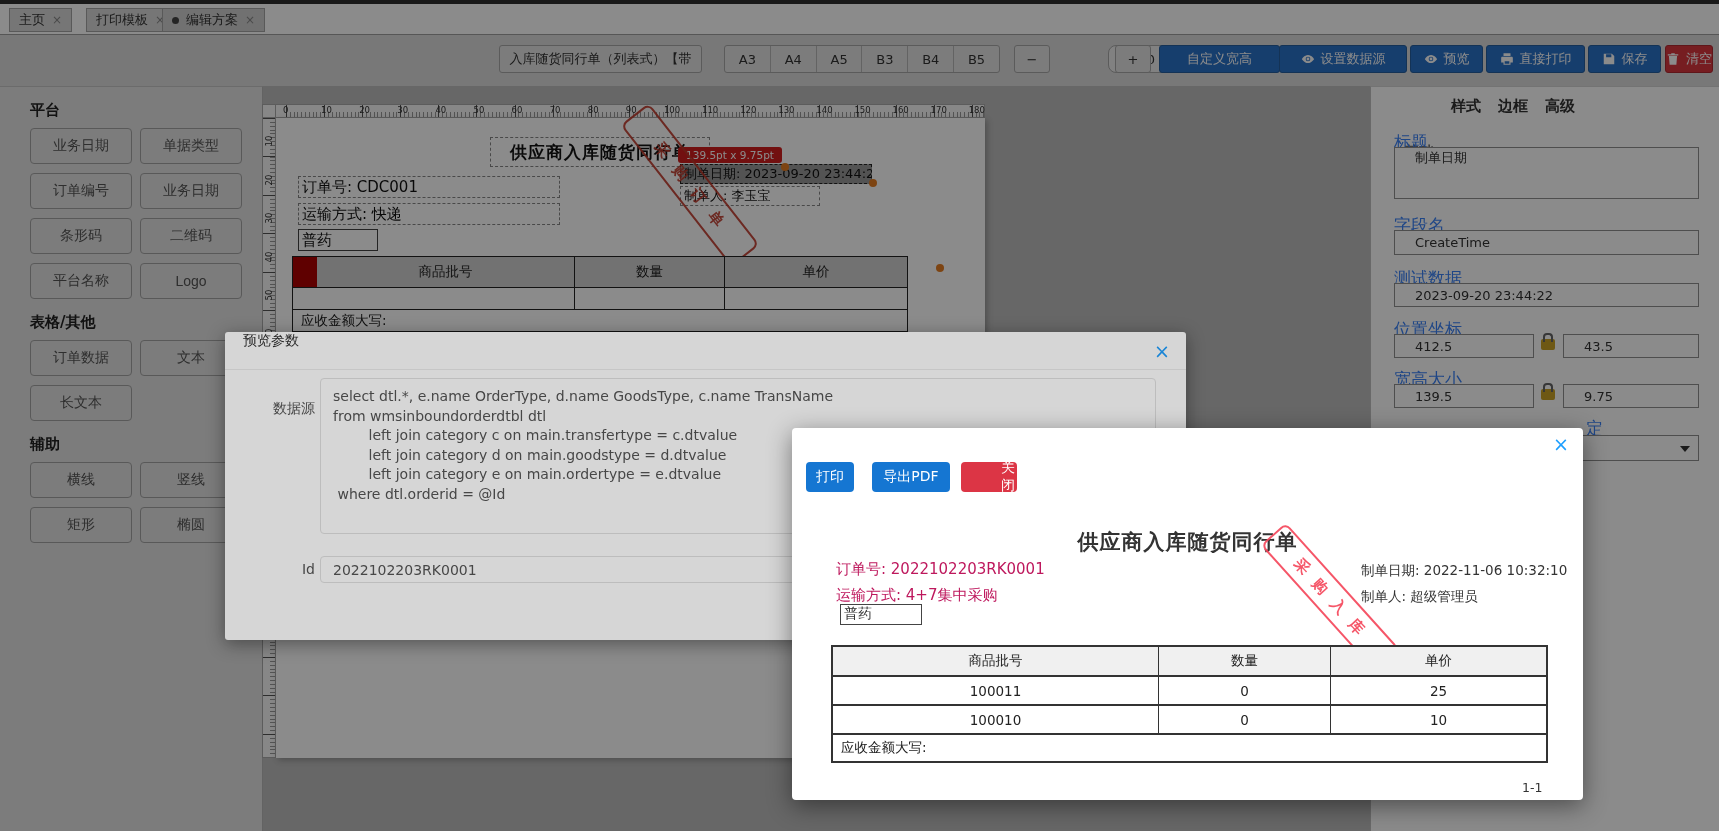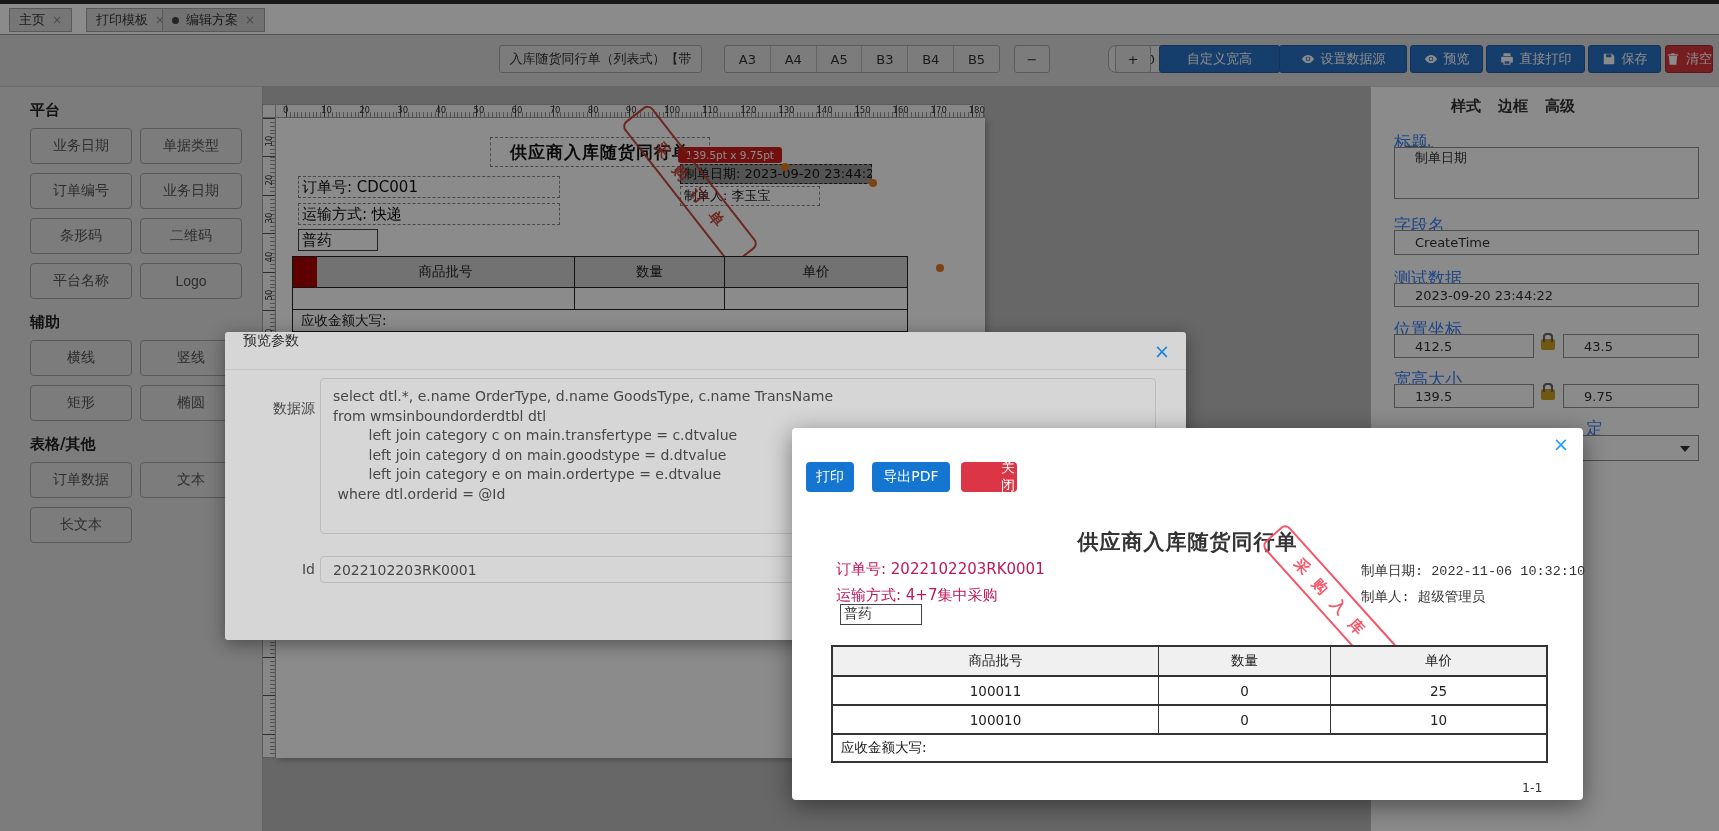--- a/index.html
+++ b/index.html
@@ -117,21 +117,21 @@
               padding:0 12px; display:flex; align-items:center; }
 
   .modal2 { left:792px; top:428px; width:791px; height:372px; background:#fff; border-radius:4px; z-index:70;
             box-shadow:0 6px 24px rgba(0,0,0,0.45); }
   .m2-btn { position:absolute; top:34px; height:30px; border-radius:4px; color:#fff; font-size:14px;
             display:flex; align-items:center; justify-content:center; cursor:pointer; }
   .m2-blue { background:#1576d2; } .m2-red { background:#dc3545; }
   .rpt-title { position:absolute; left:0; top:100px; width:100%; text-align:center; font-size:21px;
                font-weight:bold; color:#333; letter-spacing:1px; }
   .rpt-text { position:absolute; font-size:15px; color:#be185d; white-space:nowrap; }
-  .rpt-small { position:absolute; font-size:13.5px; color:#333; white-space:nowrap;font-family:Liberation Mono, monospace; }
+  .rpt-small { position:absolute; font-size:13.5px; color:#333; white-space:nowrap; }
   .rpt-drug { position:absolute; left:48px; top:176px; width:82px; height:21px; border:1.5px solid #444;
               font-size:14px; color:#333; padding-left:3px; }
   .stamp-prev { position:absolute; left:453px; top:152px; width:170px; height:34px; transform:rotate(48deg);
                 border:2px solid #f5485c; border-radius:7px; color:#f5485c; font-size:15px; font-weight:bold;
                 letter-spacing:12px; display:flex; align-items:center; justify-content:center; opacity:0.92; padding-left:10px; }
   .rtable { position:absolute; left:39px; top:217px; width:717px; border:2px solid #333; }
   .rtable .hrow { display:flex; height:28px; background:#f0f0f0; }
   .rtable .cell { display:flex; align-items:center; justify-content:center; font-size:13.5px; color:#222; }
   .rtable .c1 { width:325px; } .rtable .c2 { width:172px; border-left:1.5px solid #333; } .rtable .c3 { flex:1; border-left:1.5px solid #333; }
   .rtable .drow { display:flex; height:29px; border-top:2px solid #333; }
@@ -215,36 +215,36 @@
           <button class="side-btn">单据类型</button>
           <button class="side-btn">订单编号</button>
           <button class="side-btn">业务日期</button>
           <button class="side-btn">条形码</button>
           <button class="side-btn">二维码</button>
           <button class="side-btn">平台名称</button>
           <button class="side-btn">Logo</button>
         </div>
     </div>
     <div>
+      <div class="side-title">表格/其他</div>
+      <div class="side-grid">
+
+      <button class="side-btn">订单数据</button>
+          <button class="side-btn">文本</button>
+          <button class="side-btn">长文本</button>
+        </div>
+    </div>
+    <div>
       <div class="side-title">辅助</div>
       <div class="side-grid">
 
       <button class="side-btn">横线</button>
           <button class="side-btn">竖线</button>
           <button class="side-btn">矩形</button>
           <button class="side-btn">椭圆</button>
-        </div>
-    </div>
-    <div>
-      <div class="side-title">表格/其他</div>
-      <div class="side-grid">
-
-      <button class="side-btn">订单数据</button>
-          <button class="side-btn">文本</button>
-          <button class="side-btn">长文本</button>
         </div>
     </div>
   </div>
 
   <div class="abs canvas-area"></div>
   <div class="abs ruler-corner"></div>
   <div class="abs ruler-h">
     <div class="nums">
         <span class="rn">0</span>
         <span class="rn">10</span>

